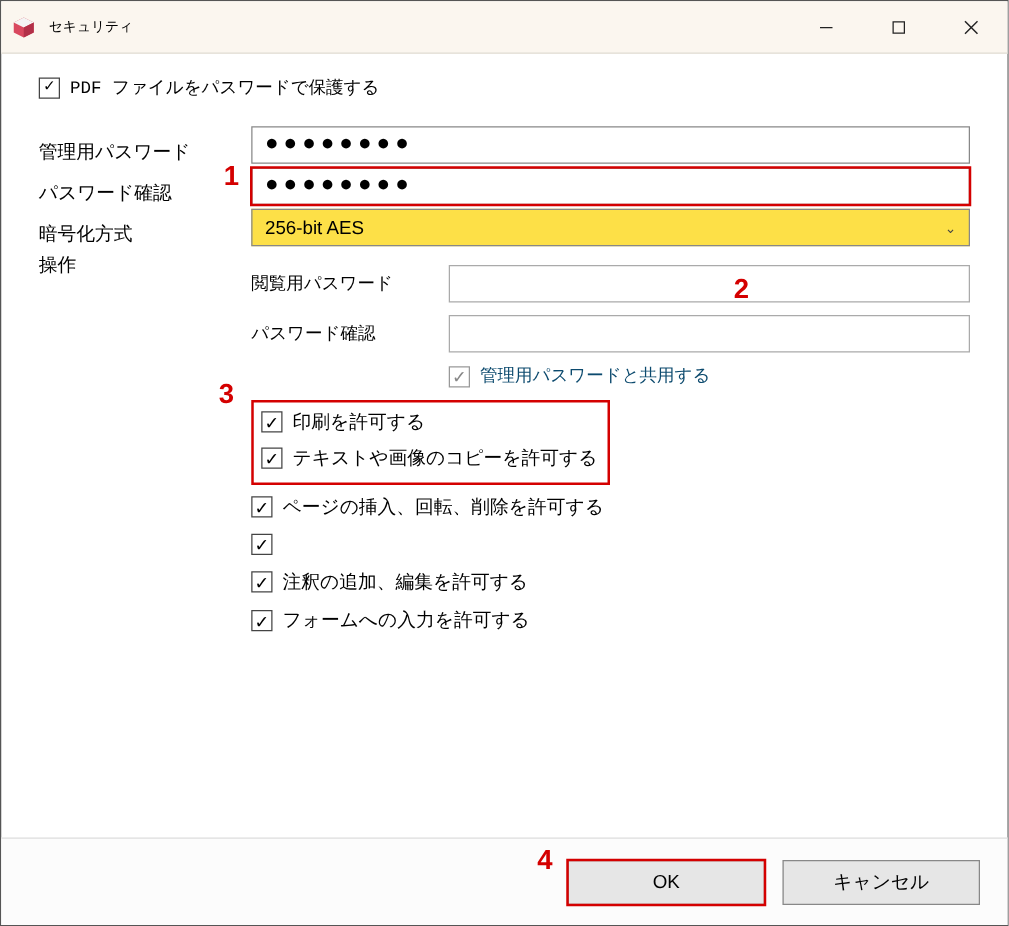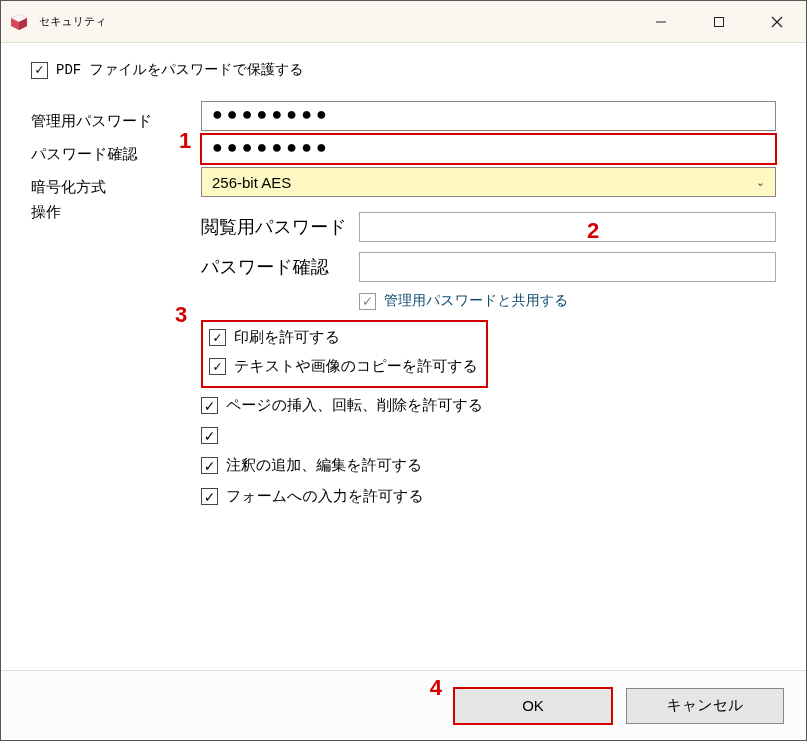--- a/index.html
+++ b/index.html
@@ -106,21 +106,21 @@
       border: 1px solid #888;
       padding: 2px 10px;
       font-size: 18px;
       font-family: inherit;
       letter-spacing: 4px;
     }
     .select-box {
       width: 100%;
       height: 30px;
       border: 1px solid #888;
-      background: #fef9c3;
+      background: #fde047;
       padding: 3px 10px;
       font-size: 15px;
       display: flex;
       align-items: center;
       justify-content: space-between;
     }
     .select-box .chev {
       font-size: 11px;
       color: #444;
     }
@@ -145,21 +145,21 @@
       margin-top: 12px;
       margin-bottom: 10px;
     }
     .sub-row {
       display: flex;
       align-items: center;
       margin-bottom: 10px;
     }
     .sub-label {
       width: 158px;
-      font-size: 18px;
+      font-size: 14px;
     }
     .sub-input {
       flex: 1;
       height: 30px;
       border: 1px solid #aaa;
       padding: 2px 8px;
     }
     .disabled-text {
       color: #0c4a6e;
     }
@@ -196,21 +196,21 @@
       z-index: 10;
       font-family: Arial, sans-serif;
     }
     .rel { position: relative; }
     .group-hl {
       border: 2px solid #d40000;
       padding: 6px 8px 0 6px;
       margin-bottom: 8px;
       display: inline-block;
     }
-    .group-hl .check-row { margin-bottom: 10px; font-family: Liberation Mono, monospace; }
+    .group-hl .check-row { margin-bottom: 10px; }
     .inline-hl {
       border: 2px solid #d40000;
       display: inline-flex;
       align-items: center;
       padding: 2px 4px;
     }
   </style>
 </head>
 <body>
 

